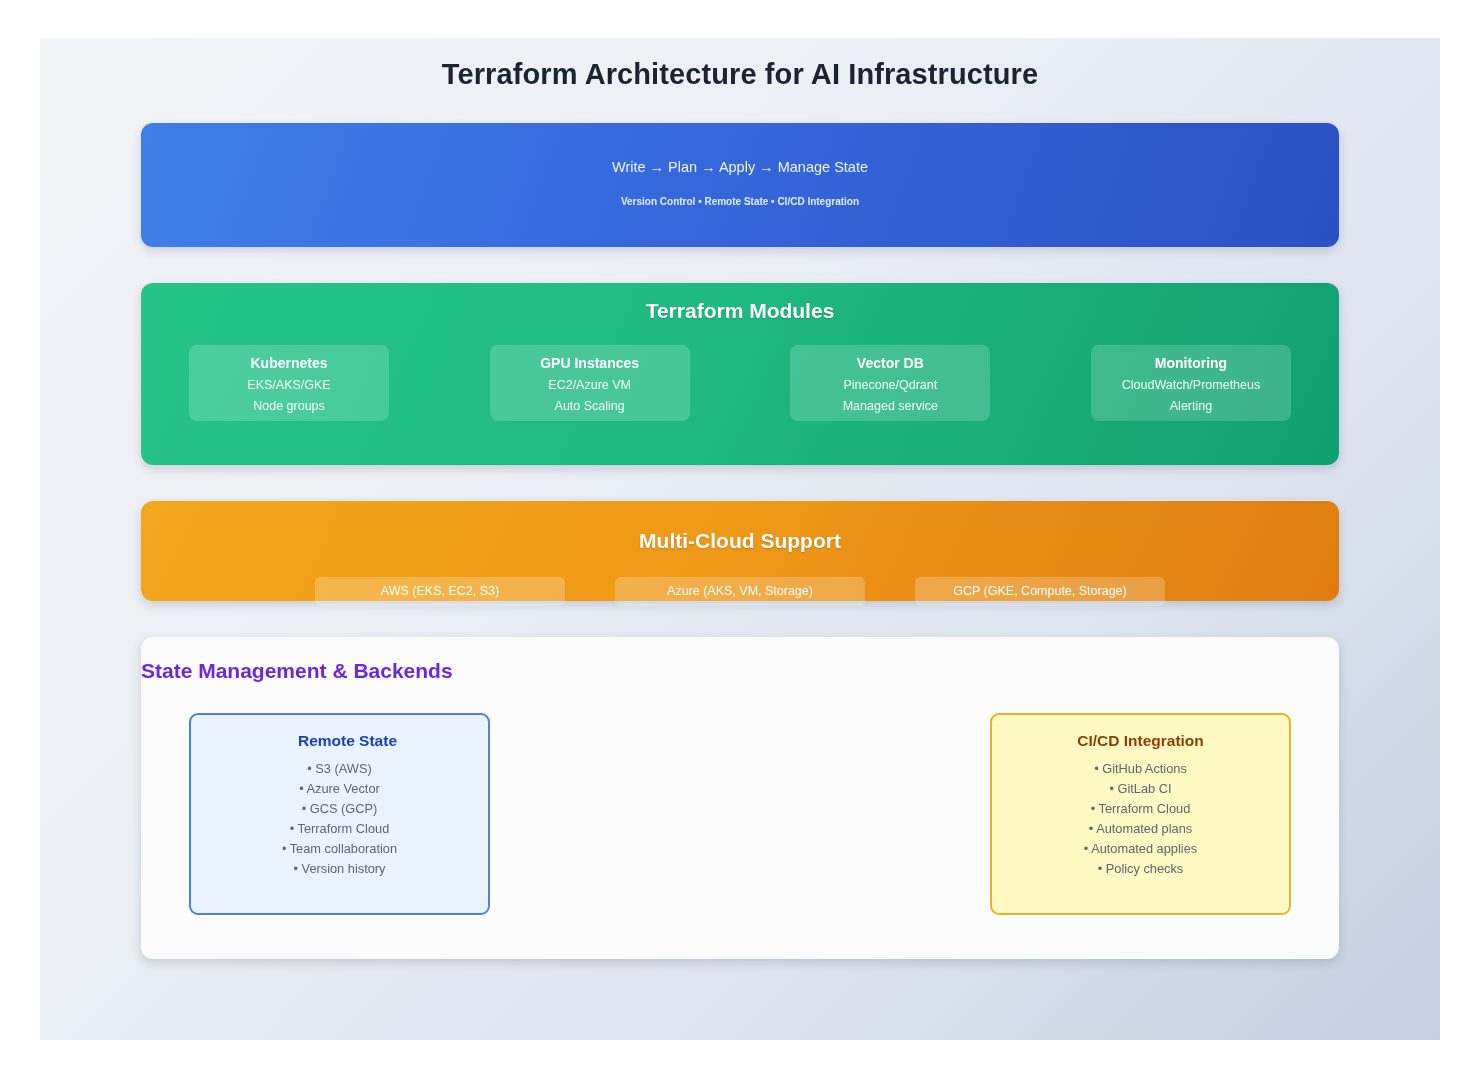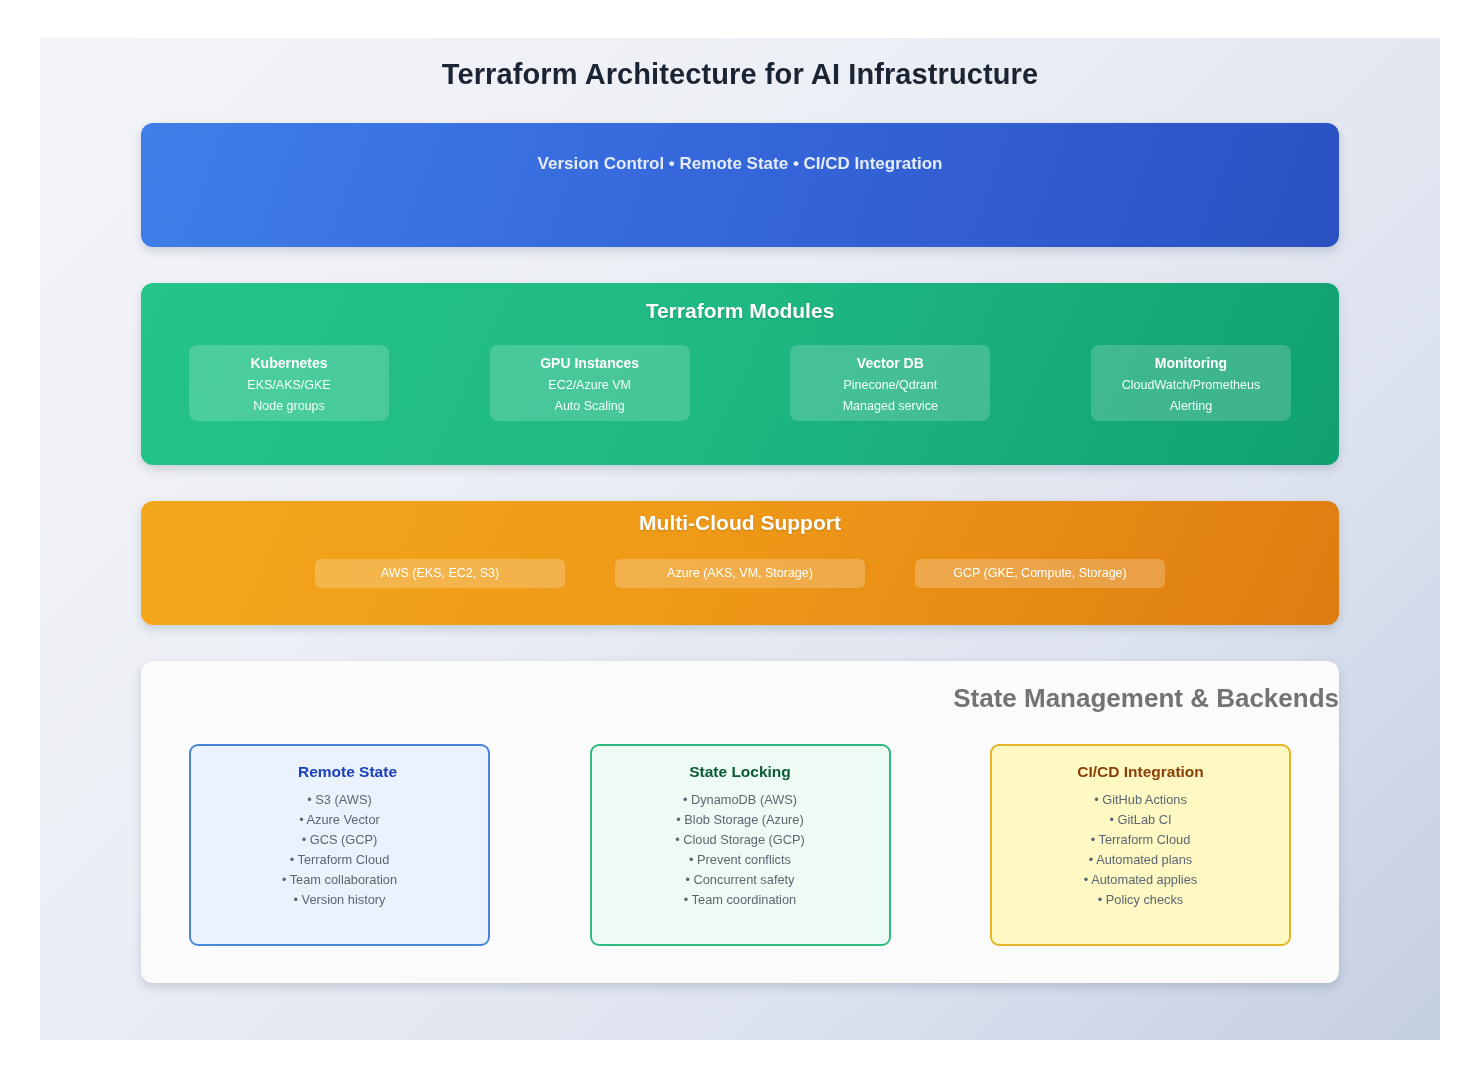--- a/index.html
+++ b/index.html
@@ -54,24 +54,24 @@
     padding-top: 20px;
   }
   .workflow .band-title { font-size: 21px; }
   .workflow .line1 {
     margin-top: 16px;
     text-align: center;
     color: #eef3fd;
     font-size: 14.5px;
   }
   .workflow .line2 {
-    margin-top: 11px;
+    margin-top: 21px;
     text-align: center;
     color: #e4ecfb;
-    font-size: 17px;
+    font-size: 10px;
     font-weight: bold;
   }
 
   
   .modules {
     margin-top: 36px;
     height: 182px;
     background: linear-gradient(115deg, #25c489 0%, #1fba82 45%, #11a070 100%);
     padding-top: 16px;
   }
@@ -96,23 +96,23 @@
   }
   .module-card .m-sub {
     margin-top: 7px;
     font-size: 12.5px;
     color: #f2fffa;
   }
 
   
   .multicloud {
     margin-top: 36px;
-    height: 124px;
+    height: 100px;
     background: linear-gradient(115deg, #f3a71b 0%, #ef9a18 45%, #df7d11 100%);
-    padding-top: 10px;
+    padding-top: 28px;
   }
   .multicloud .band-title { font-size: 21px; }
   .cloud-row {
     display: flex;
     justify-content: center;
     gap: 50px;
     margin-top: 24px;
   }
   .cloud-pill {
     height: 29px;
@@ -128,24 +128,24 @@
 
   
   .statemgmt {
     margin-top: 36px;
     height: 322px;
     background: #fbfbfc;
     border-radius: 12px;
     padding-top: 22px;
   }
   .statemgmt .sm-title {
-    text-align: right;
-    font-size: 26px;
-    font-weight: bold;
-    color: #737373;
+    text-align: left;
+    font-size: 21px;
+    font-weight: bold;
+    color: #6d28d9;
   }
   .sm-row {
     display: flex;
     justify-content: space-between;
     margin: 30px 48px 0 48px;
   }
   .sm-card {
     width: 301px;
     height: 202px;
     border-radius: 9px;
@@ -172,20 +172,21 @@
   .sm-card.yellow .c-title { color: #8a3f05; }
 </style>
 </head>
 <body>
 
 <div class="page">
 
   <div class="page-title">Terraform Architecture for AI Infrastructure</div>
 
   <div class="band workflow">
+    <div class="line1">Write → Plan → Apply → Manage State</div>
     <div class="line2">Version Control • Remote State • CI/CD Integration</div>
   </div>
 
   <div class="band modules">
     <div class="band-title">Terraform Modules</div>
     <div class="module-row">
 
       <div class="module-card">
         <div class="m-title">Kubernetes</div>
         <div class="m-sub">EKS/AKS/GKE</div>
@@ -231,31 +232,20 @@
         <ul>
           <li>• S3 (AWS)</li>
           <li>• Azure Vector</li>
           <li>• GCS (GCP)</li>
           <li>• Terraform Cloud</li>
           <li>• Team collaboration</li>
           <li>• Version history</li>
         </ul>
       </div>
 
-      <div class="sm-card green">
-        <div class="c-title">State Locking</div>
-        <ul>
-          <li>• DynamoDB (AWS)</li>
-          <li>• Blob Storage (Azure)</li>
-          <li>• Cloud Storage (GCP)</li>
-          <li>• Prevent conflicts</li>
-          <li>• Concurrent safety</li>
-          <li>• Team coordination</li>
-        </ul>
-      </div>
 
       <div class="sm-card yellow">
         <div class="c-title">CI/CD Integration</div>
         <ul>
           <li>• GitHub Actions</li>
           <li>• GitLab CI</li>
           <li>• Terraform Cloud</li>
           <li>• Automated plans</li>
           <li>• Automated applies</li>
           <li>• Policy checks</li>

